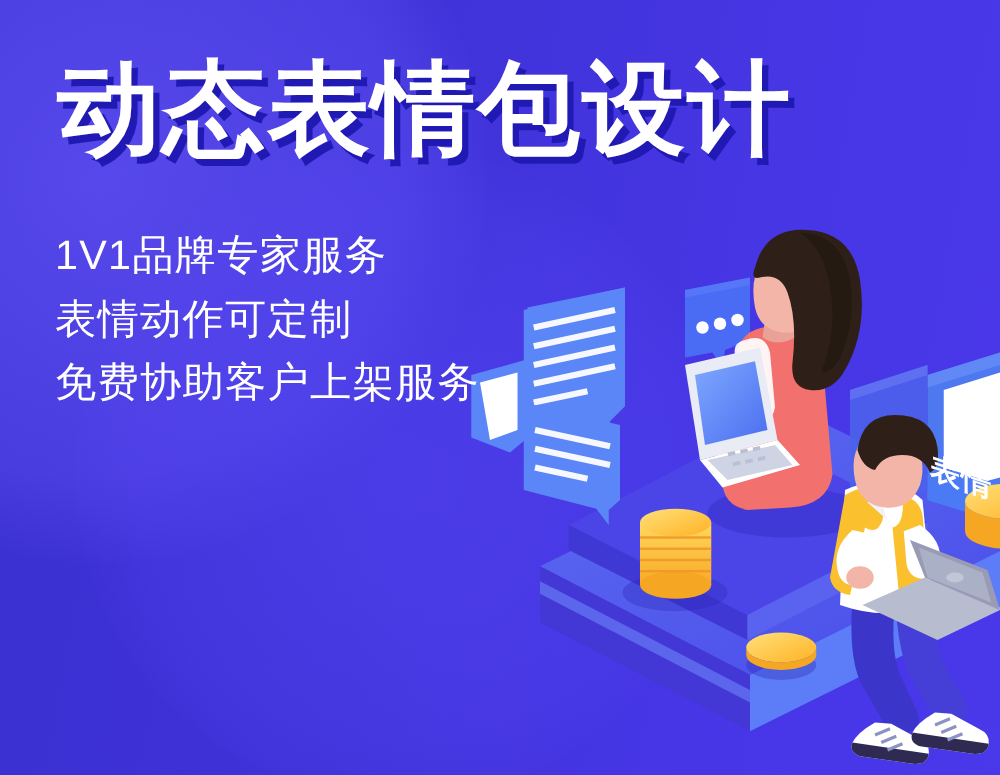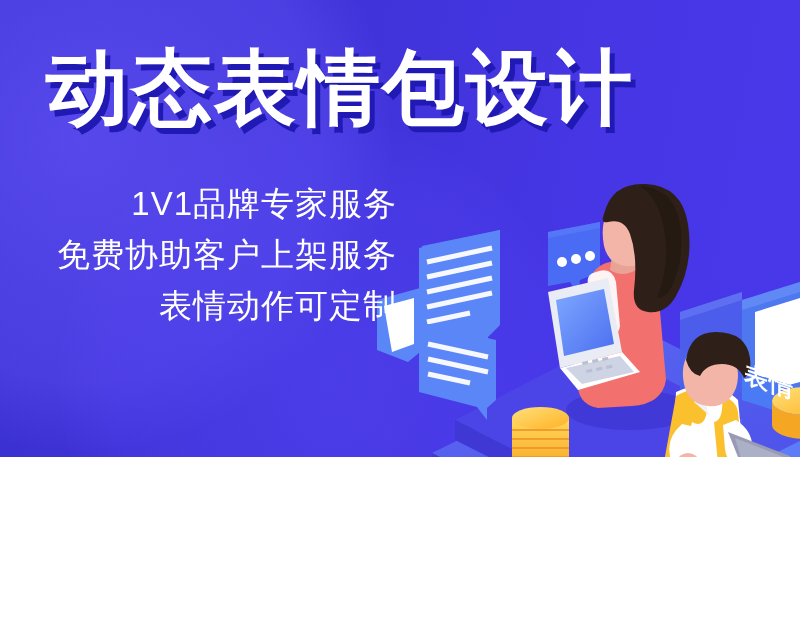--- a/index.html
+++ b/index.html
@@ -1,21 +1,21 @@
 <!DOCTYPE html>
 <html><head>
 <meta charset="utf-8">
 <style>
   html,body{margin:0;padding:0;}
   body{
     width:800px;height:620px;overflow:hidden;
     font-family:"Liberation Sans","DejaVu Sans",sans-serif;
   }
   .banner{
-    position:relative;width:800px;height:457px;overflow:hidden;
+    position:relative;width:800px;height:620px;overflow:hidden;
     background:linear-gradient(100deg,#3a2fd0 0%,#3f33d8 38%,#4636e4 70%,#4a38ea 100%);
   }
   
   .glow-a{
     position:absolute;left:-230px;top:-170px;width:620px;height:620px;
     border-radius:50%;
     background:radial-gradient(circle at 50% 50%,rgba(108,92,255,.55) 0%,rgba(108,92,255,.30) 55%,rgba(108,92,255,0) 72%);
     pointer-events:none;
   }
   .glow-b{
@@ -32,21 +32,21 @@
   }
 
   
   .title{
     position:absolute;left:46px;top:42px;
     font-size:82px;line-height:92px;font-weight:bold;color:#ffffff;
     letter-spacing:2px;white-space:nowrap;
     text-shadow:5px 6px 0 #2019b4;
     z-index:40;
   }
-  .sublist{position:absolute;left:57px;top:178px;z-index:40;text-align:right;}
+  .sublist{position:absolute;left:44px;top:178px;z-index:40;}
   .subline{
     font-size:33px;line-height:51px;color:#ffffff;font-weight:400;
     letter-spacing:1px;white-space:nowrap;
   }
 
   
   .illo{position:absolute;left:0;top:0;width:800px;height:620px;z-index:20;}
 </style>
 </head>
 <body>
@@ -257,21 +257,21 @@
       <polygon points="735,438 786,458 793,482 742,462" fill="#aab0c6"></polygon>
       <ellipse cx="764" cy="462" rx="7" ry="4" fill="#c2c7d8"></ellipse>
     </g>
 
   </svg>
 
   <div class="title">动态表情包设计</div>
 
   <div class="sublist">
     <div class="subline">1V1品牌专家服务</div>
+    <div class="subline">表情动作可定制</div>
     <div class="subline">免费协助客户上架服务</div>
-    <div class="subline">表情动作可定制</div>
   </div>
 
   <div style="position:absolute;left:744px;top:366px;z-index:30;
               font-size:24px;font-weight:bold;color:#ffffff;letter-spacing:1px;
               transform:skewY(18deg);white-space:nowrap;">表情</div>
 
 </div>
 
 </body></html>

